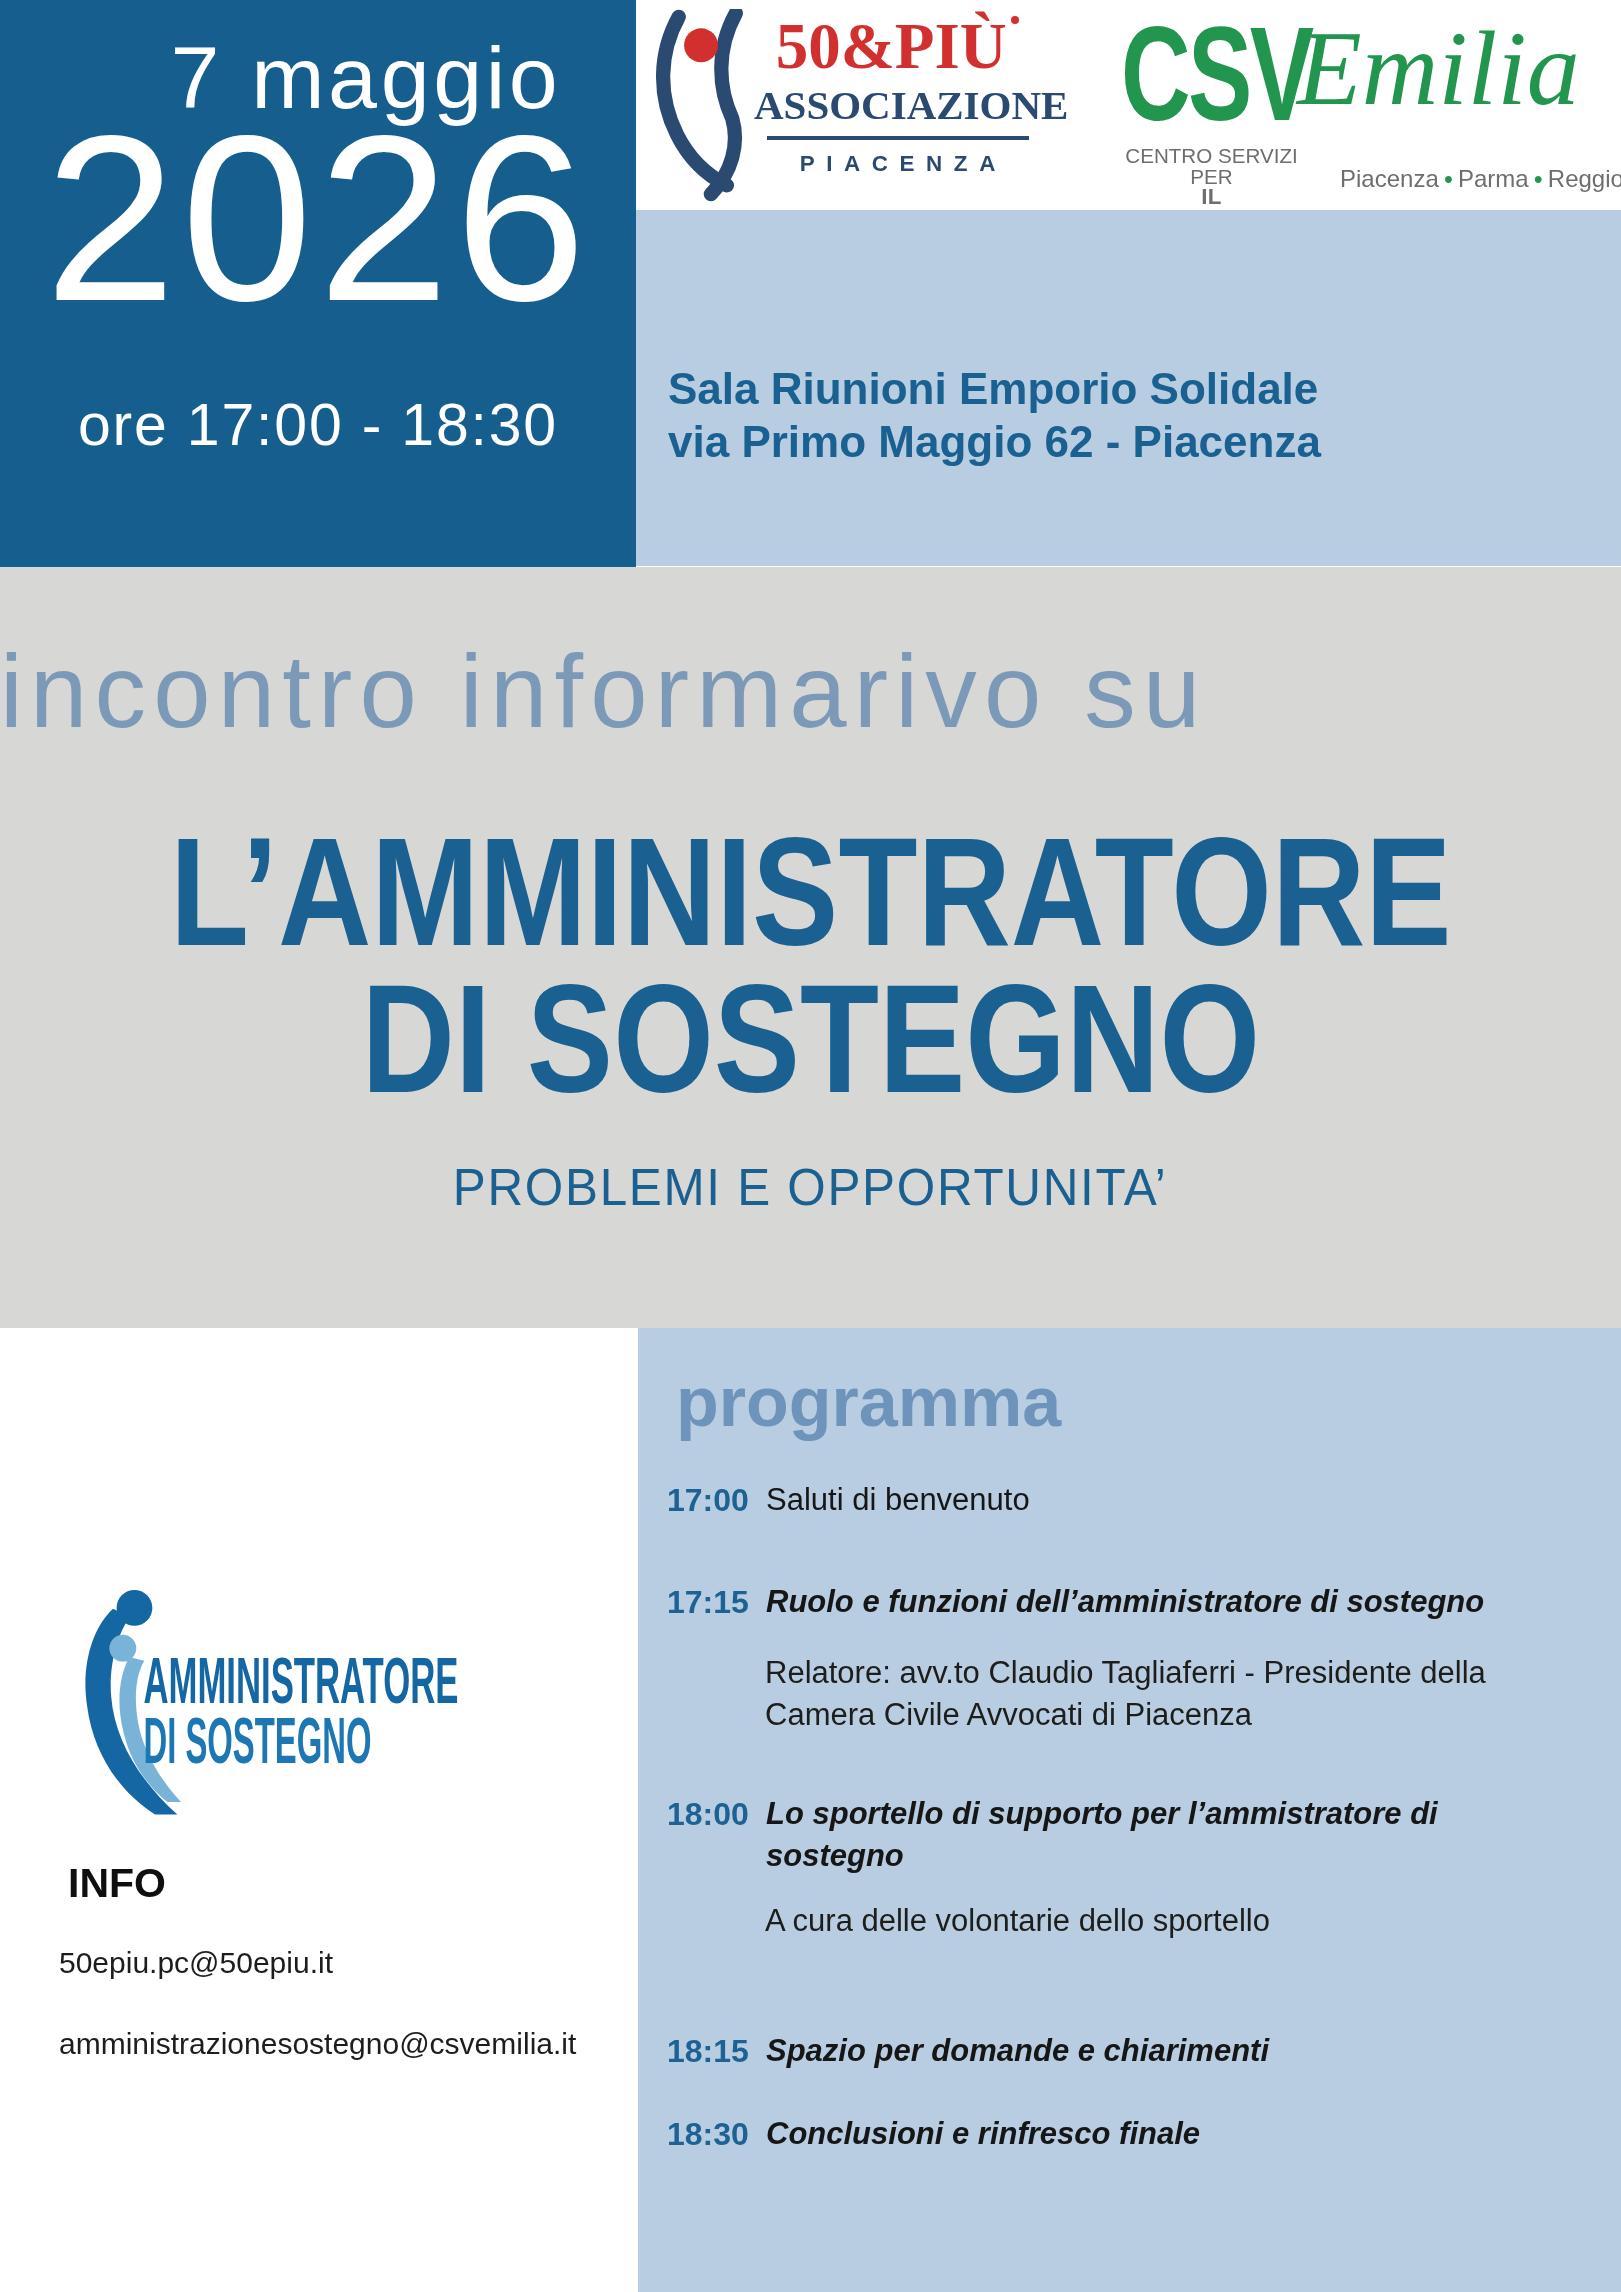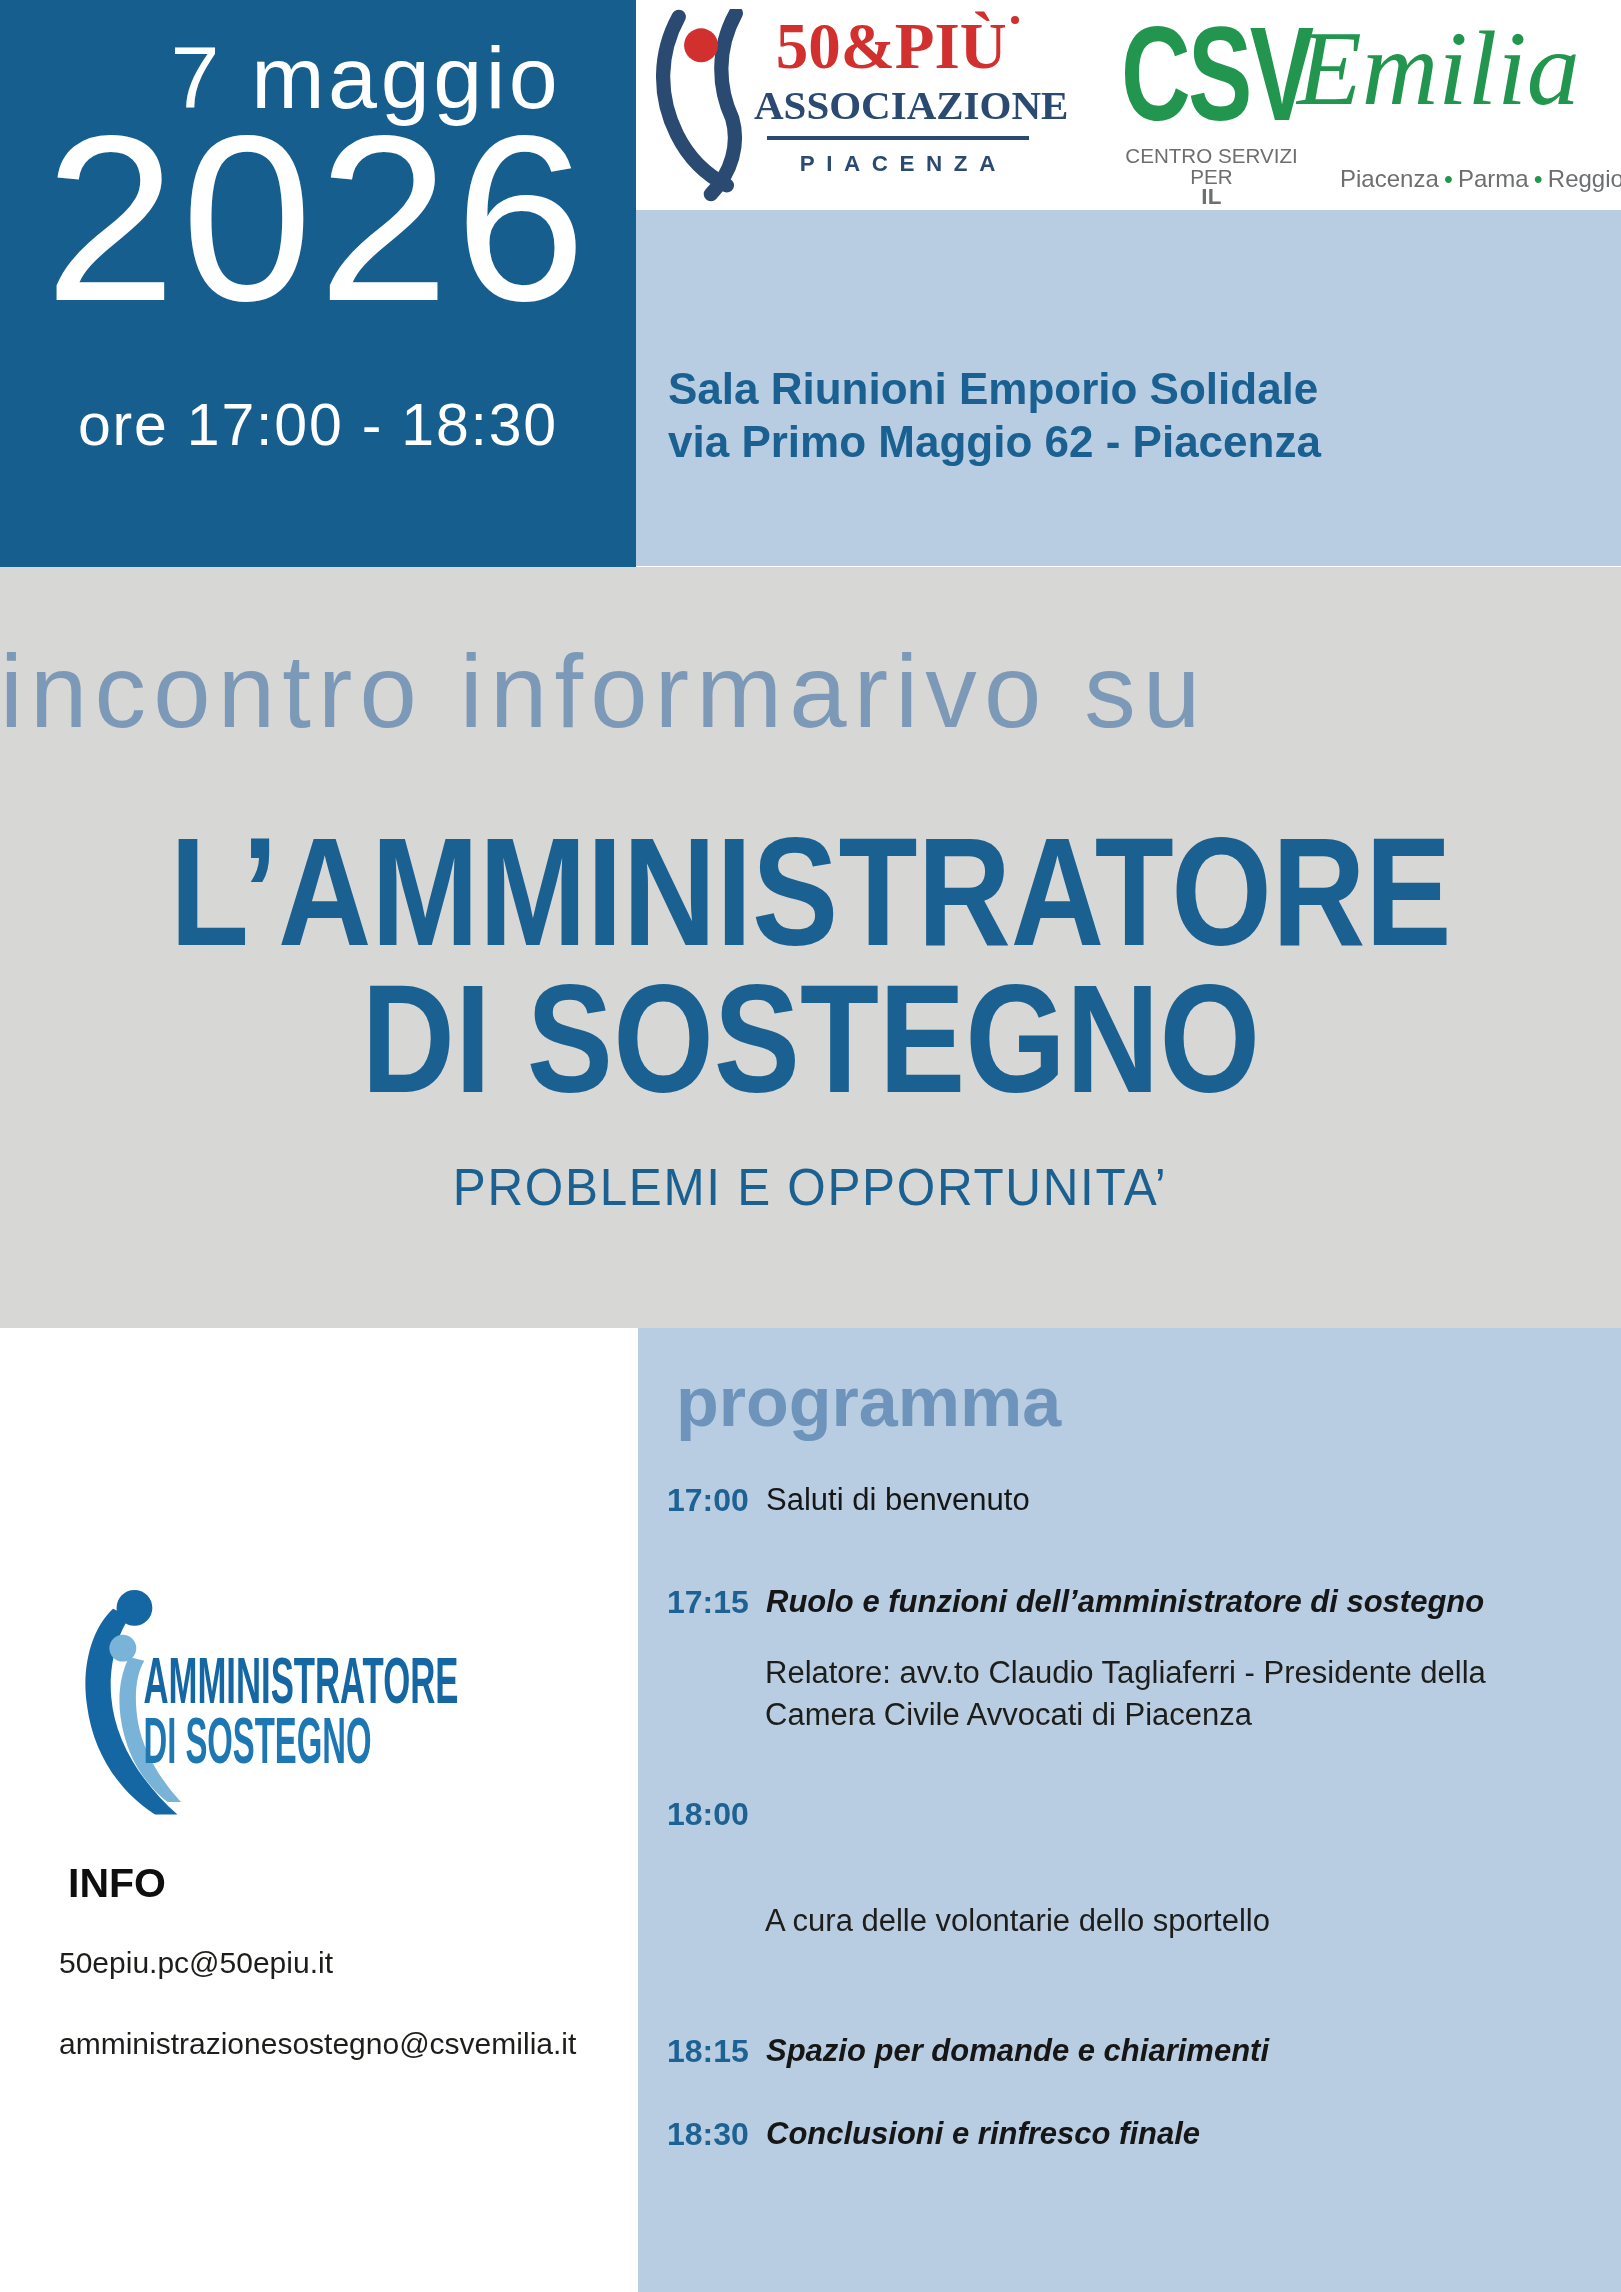--- a/index.html
+++ b/index.html
@@ -143,20 +143,21 @@
     </div>
 
     <div class="row r2 bold">
       <div class="time">17:15</div>
       <div class="p-title">Ruolo e funzioni dell’amministratore di sostegno</div>
     </div>
     <div class="detail d2">Relatore: avv.to Claudio Tagliaferri - Presidente della Camera Civile Avvocati di Piacenza</div>
 
     <div class="row r3 bold">
       <div class="time">18:00</div>
+      <div class="p-title">Lo sportello di supporto per l’ammistratore di sostegno</div>
     </div>
     <div class="detail d3">A cura delle volontarie dello sportello</div>
 
     <div class="row r4 bold">
       <div class="time">18:15</div>
       <div class="p-title">Spazio per domande e chiarimenti</div>
     </div>
 
     <div class="row r5 bold">
       <div class="time">18:30</div>

